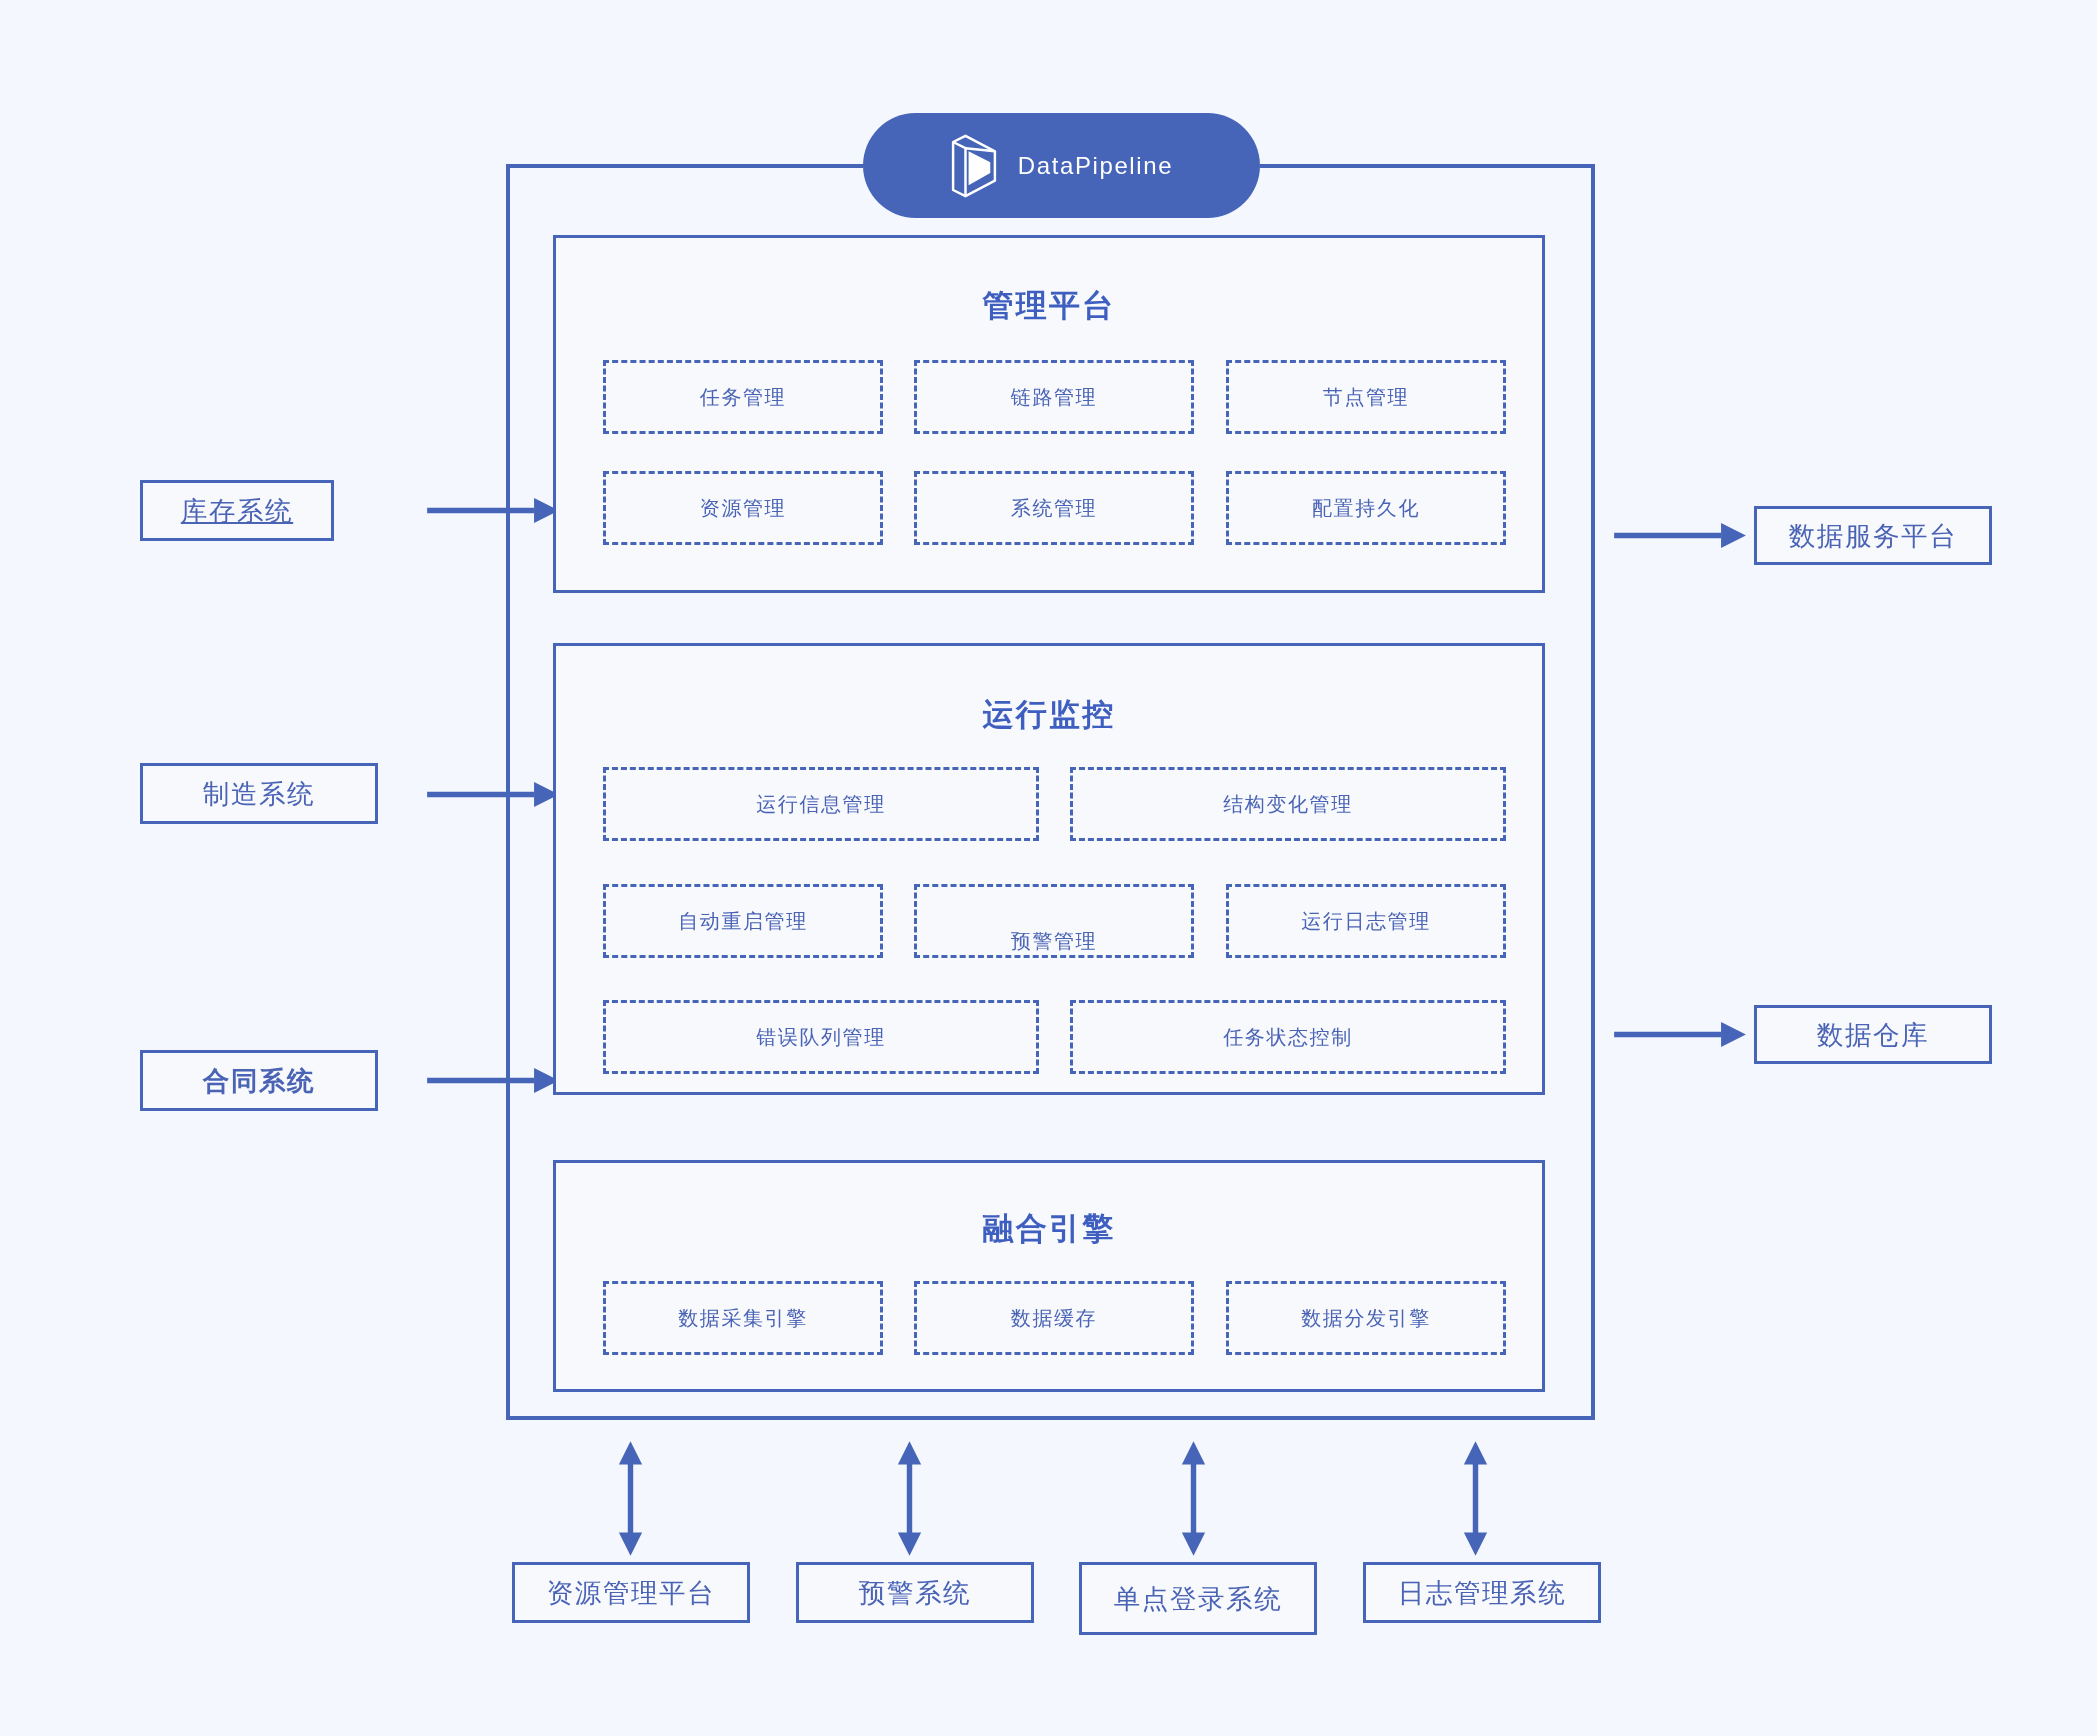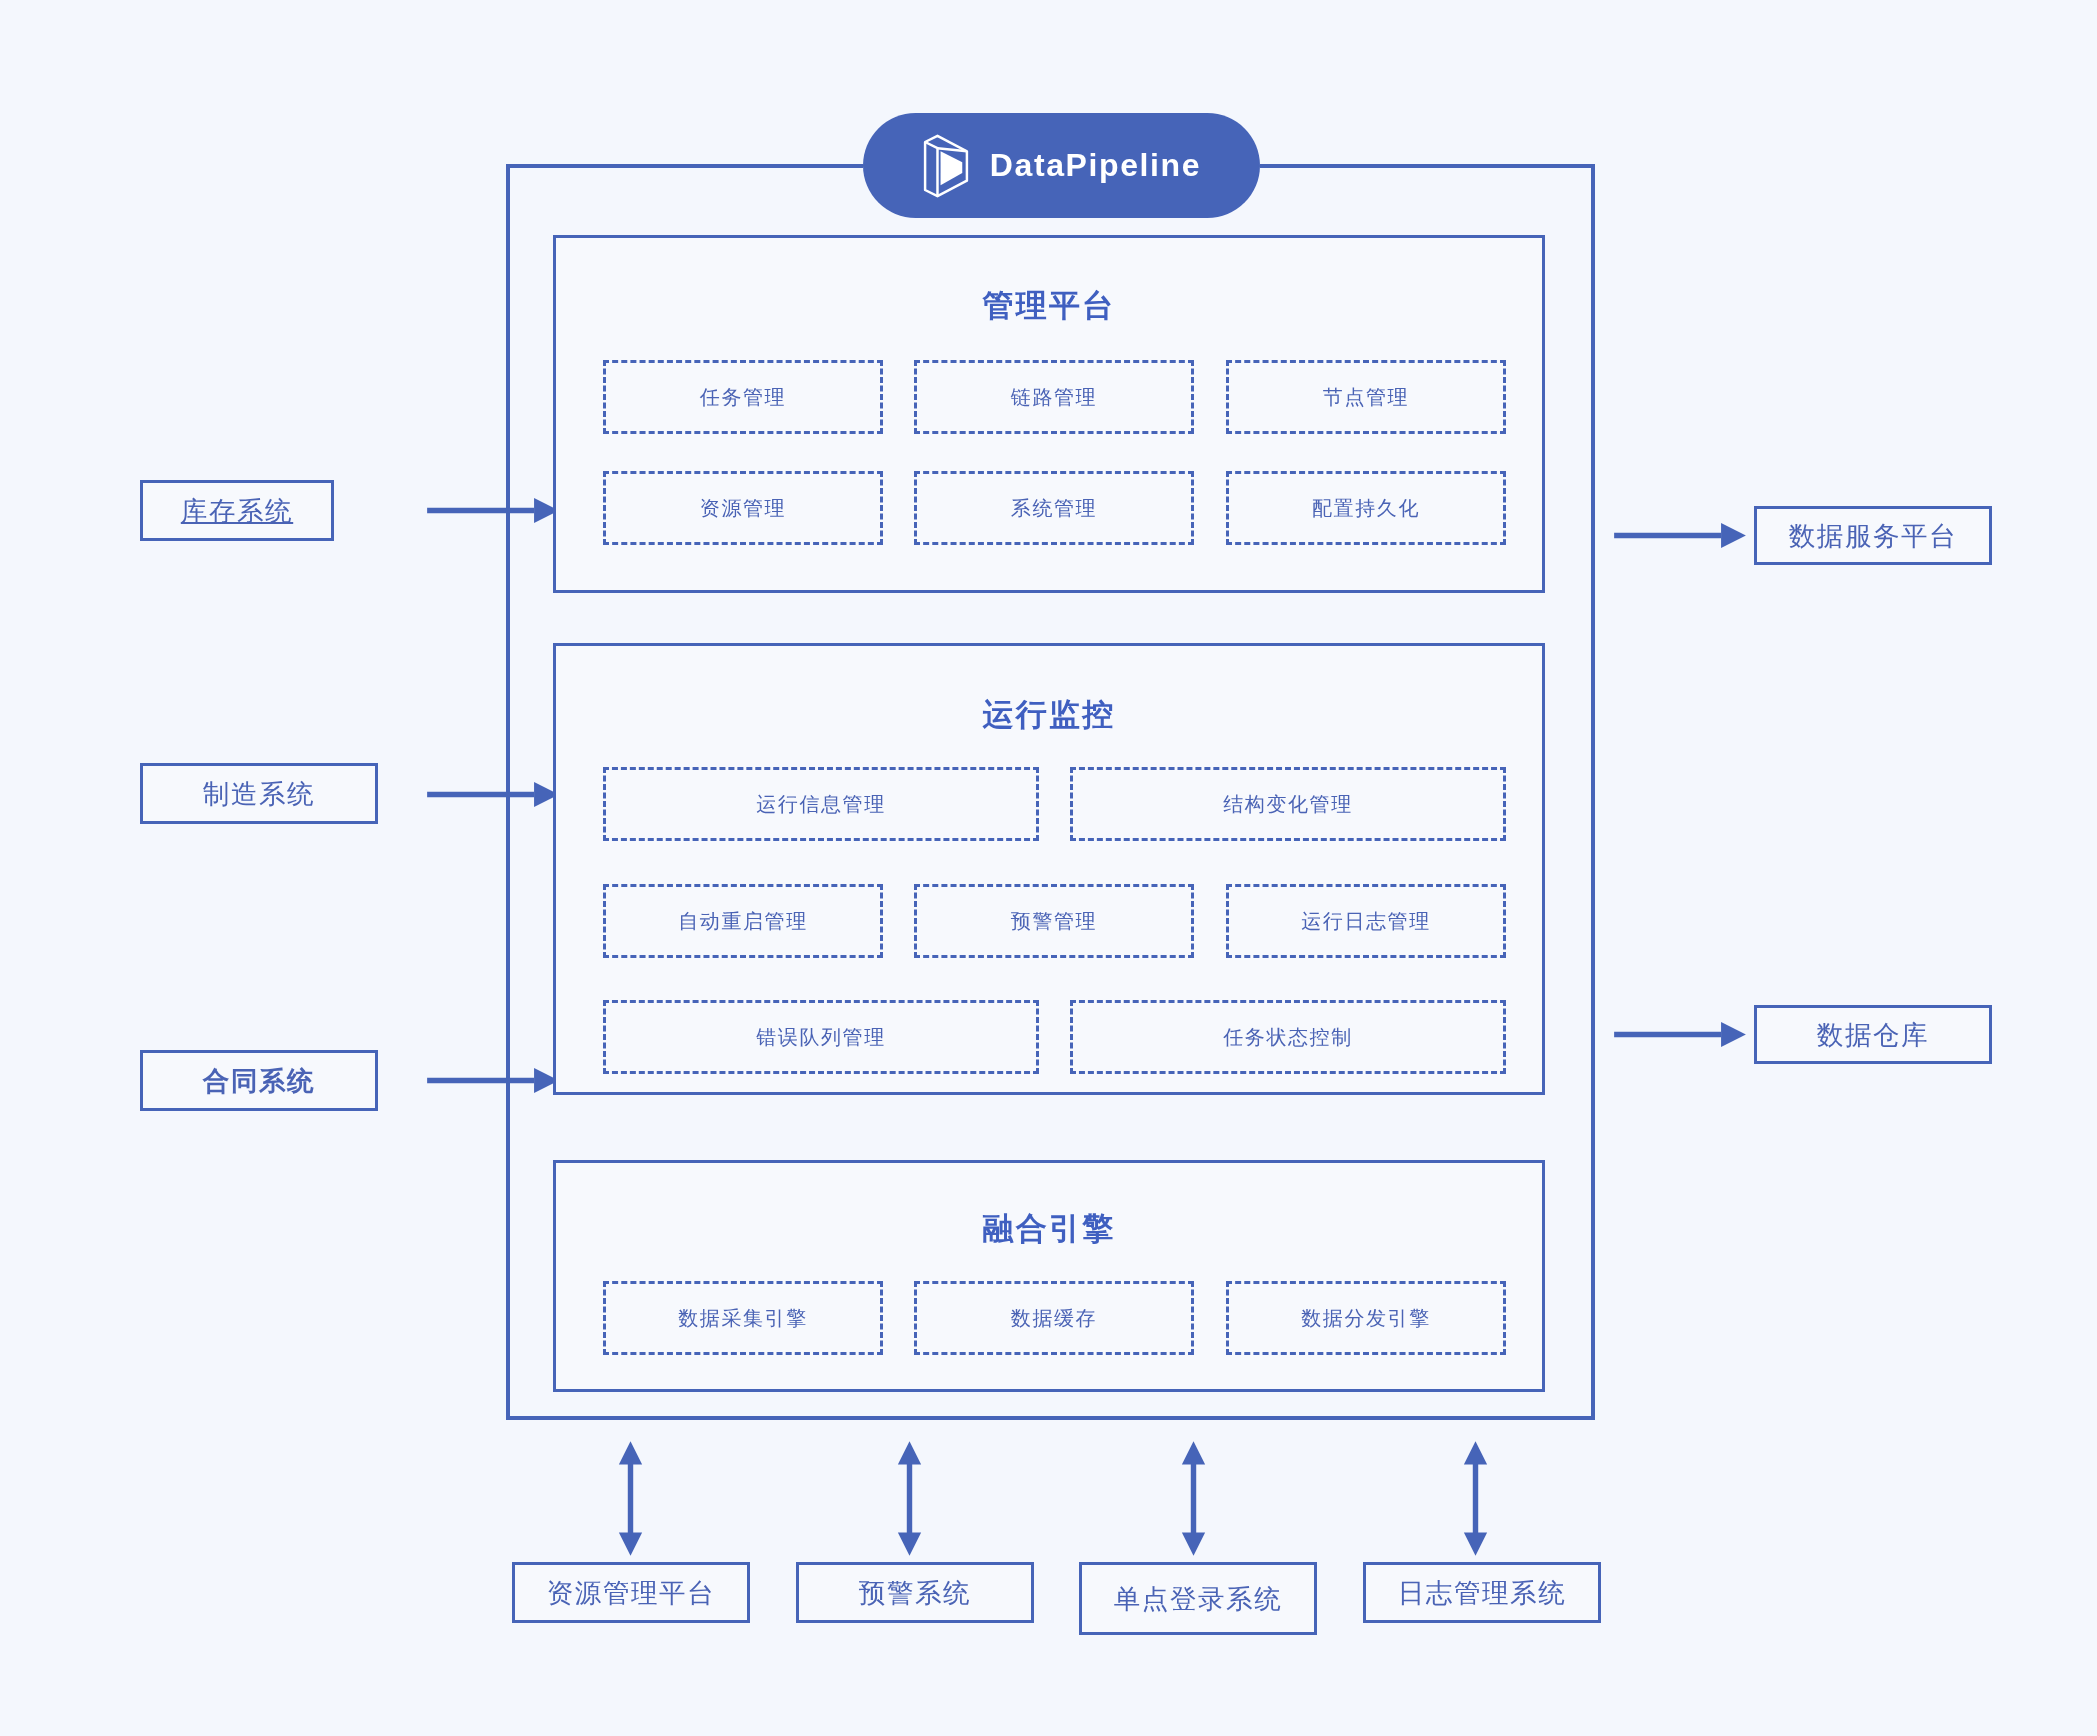--- a/index.html
+++ b/index.html
@@ -60,23 +60,23 @@
     gap: 20px;
     z-index: 5;
   }
   #logo-pill .logo-mark {
     width: 48px;
     height: 64px;
     display: block;
   }
   #logo-pill .logo-text {
     color: #ffffff;
-    font-size: 32px;
+    font-size: 24px;
     letter-spacing: 1.6px;
-    font-weight: 700;
+    font-weight: 400;
   }
 
   
   .panel {
     position: absolute;
     box-sizing: border-box;
     border: 3.1px solid #4664b8;
     background: #f7f9fd;
   }
   .panel-title {
@@ -218,21 +218,21 @@
     <div class="mod" style="left:47px;top:121px;width:436px;height:74px;">
       <span>运行信息管理</span>
     </div>
     <div class="mod" style="left:514px;top:121px;width:436px;height:74px;">
       <span>结构变化管理</span>
     </div>
 
     <div class="mod" style="left:47px;top:238px;width:280px;height:74px;">
       <span>自动重启管理</span>
     </div>
-    <div class="mod" style="left:358px;top:238px;width:280px;height:74px;">
+    <div class="mod" style="left:358px;top:238px;width:280px;height:74px;align-items:flex-end;">
       <span>预警管理</span>
     </div>
     <div class="mod" style="left:670px;top:238px;width:280px;height:74px;">
       <span>运行日志管理</span>
     </div>
 
     <div class="mod" style="left:47px;top:354px;width:436px;height:74px;">
       <span>错误队列管理</span>
     </div>
     <div class="mod" style="left:514px;top:354px;width:436px;height:74px;">

